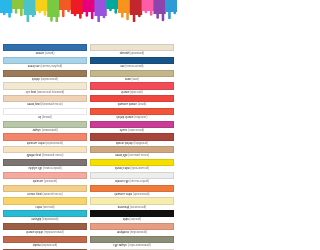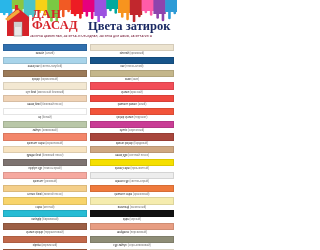--- a/index.html
+++ b/index.html
@@ -186,38 +186,20 @@
           <rect x="153.40" y="0" width="12.40" height="14.00" fill="#8e44ad"></rect>
           <path d="M156.35 13.00 h2.60 v4.50 a1.30 1.30 0 0 1 -2.60 0 Z" fill="#8e44ad"></path>
           <path d="M161.66 13.00 h2.60 v7.00 a1.30 1.30 0 0 1 -2.60 0 Z" fill="#8e44ad"></path>
           <rect x="165.20" y="0" width="12.40" height="12.00" fill="#2e9bd6"></rect>
           <path d="M168.15 11.00 h2.60 v7.00 a1.30 1.30 0 0 1 -2.60 0 Z" fill="#2e9bd6"></path>
           <path d="M173.46 11.00 h2.60 v2.00 a1.30 1.30 0 0 1 -2.60 0 Z" fill="#2e9bd6"></path>
         </g>
     </svg>
   </div>
 
-  <div class="header">
-
-    <svg class="logo-mark" viewBox="0 0 30 33" xmlns="http://www.w3.org/2000/svg">
-      <path d="M4 12 L15 3 L26 12 L26 31 L4 31 Z" fill="#d6232a"></path>
-      <rect x="11" y="17" width="8" height="14" fill="#e8e8e8" stroke="#888" stroke-width="0.6"></rect>
-      <path d="M11 17 L19 17 L19 22 L11 22 Z" fill="#cfcfcf"></path>
-      <path d="M2 14 L15 4 L17 7 L5 16 Z" fill="#f2a93b"></path>
-      <rect x="12" y="0" width="3" height="5" fill="#d6232a"></rect>
-    </svg>
-
-    <div class="brand">
-      <div class="brand-line">ДАН</div>
-      <div class="brand-line second">ФАСАД</div>
-    </div>
-
-    <div class="title">Цвета затирок</div>
-    <div class="subtitle">ЗАТИРКА ЦЕМЕНТНАЯ, ЗАТИРКА ЭПОКСИДНАЯ, ЗАТИРКА ДЛЯ ШВОВ, ЗАТИРКА ФУГА</div>
-  </div>
 
   <div class="grid">
     <div class="column">
         <div class="swatch-item">
           <div class="swatch" style="background: rgb(47, 111, 174);"></div>
           <div class="swatch-label"><span>көкшіл </span><span class="ru">(синий)</span></div>
         </div>
         <div class="swatch-item">
           <div class="swatch" style="background: rgb(168, 212, 234);"></div>
           <div class="swatch-label"><span>ашық көк </span><span class="ru">(светло-голубой)</span></div>

